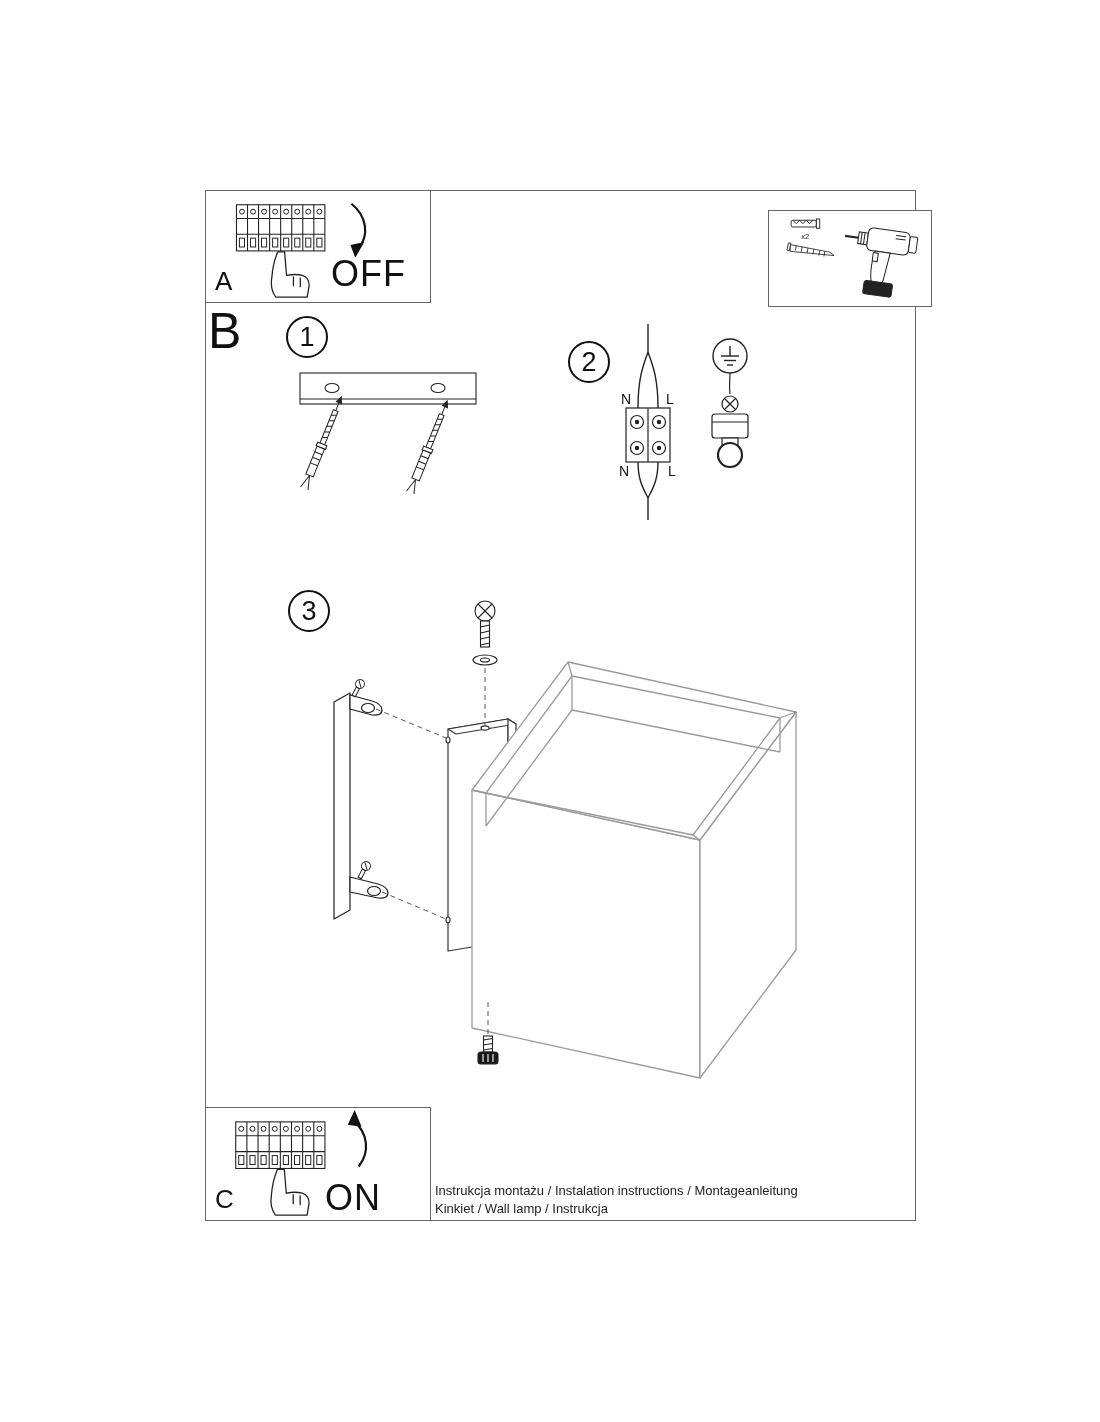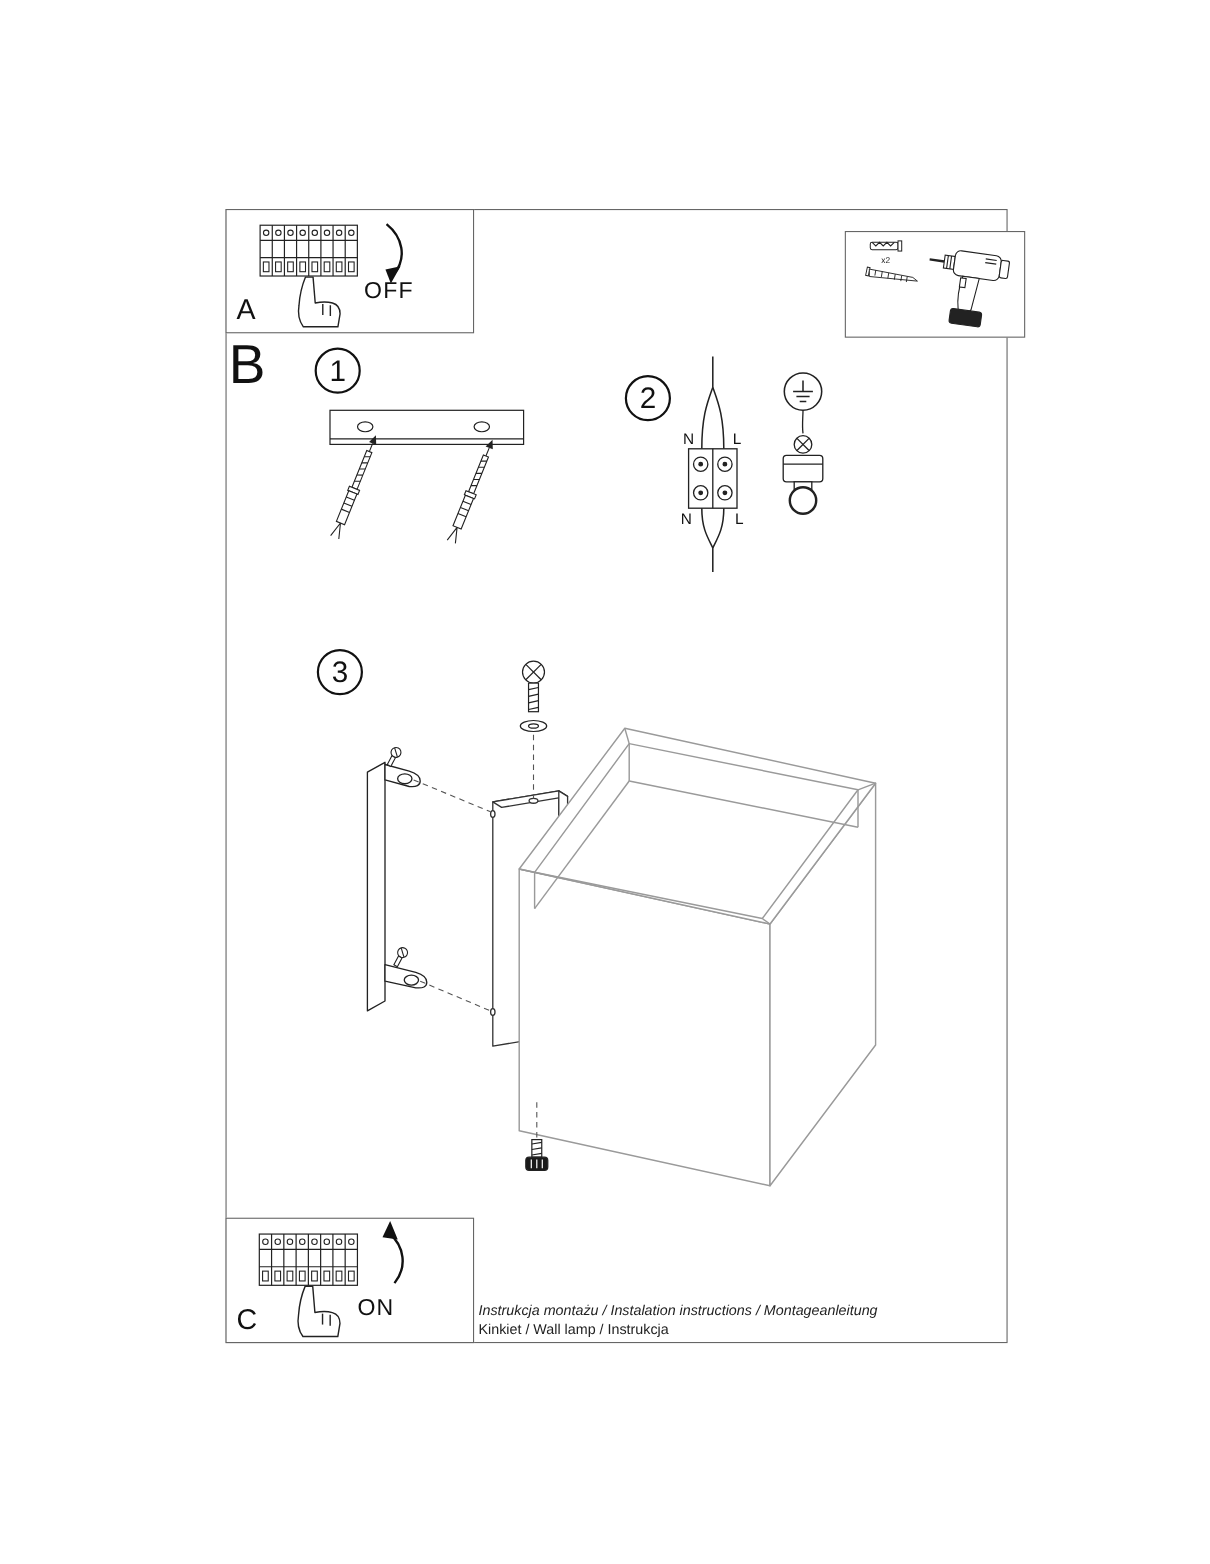--- a/index.html
+++ b/index.html
@@ -11,34 +11,34 @@
   .abs { position:absolute; }
   .main-border { left:205px; top:190px; width:711px; height:1031px; border:1px solid #666; }
   .corner-box { border:1px solid #666; background:#fff; }
   .box-a { left:205px; top:190px; width:226px; height:113px; }
   .box-tools { left:768px; top:190px; width:164px; height:97px;margin-top:20px; }
   .box-c { left:205px; top:1107px; width:226px; height:114px; }
   .corner-box svg { display:block; width:100%; height:100%; }
   .corner-letter { font-size:26px; color:#111; }
   .letter-a { left:215px; top:266px; }
   .letter-c { left:215px; top:1184px; }
-  .action-label { font-size:21px; color:#111; letter-spacing:1px; }
+  .action-label { font-size:36px; color:#111; letter-spacing:1px; }
   .label-off { left:331px; top:253px; }
   .label-on { left:325px; top:1177px; }
   .section-letter { left:208px; top:302px; font-size:50px; color:#111; }
   .step-circle {
     width:42px; height:42px; border:2px solid #111; border-radius:50%;
     display:flex; align-items:center; justify-content:center;
     font-size:27px; background:#fff;
   }
   .c1 { left:286px; top:316px; }
   .c2 { left:568px; top:341px; }
   .c3 { left:288px; top:590px; }
   .footer-line { font-size:13px; color:#222; }
-  .f1 { left:435px; top:1183px;font-style:italic; }
+  .f1 { left:435px; top:1183px; }
   .f2 { left:435px; top:1201px; }
   svg text { font-family:"Liberation Sans", sans-serif; }
 </style>
 </head>
 <body>
 
 <div class="sheet">
 
   <div class="abs main-border"></div>
 

